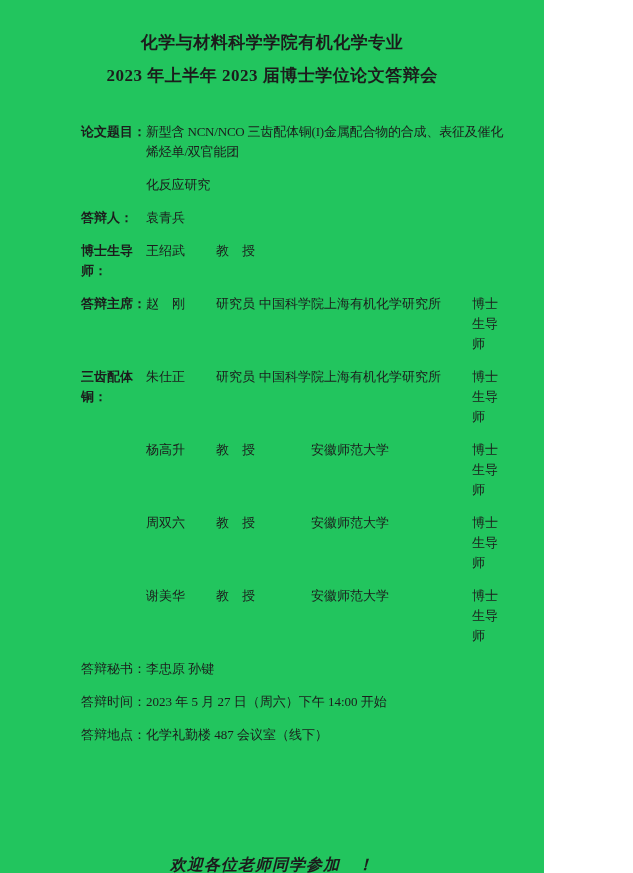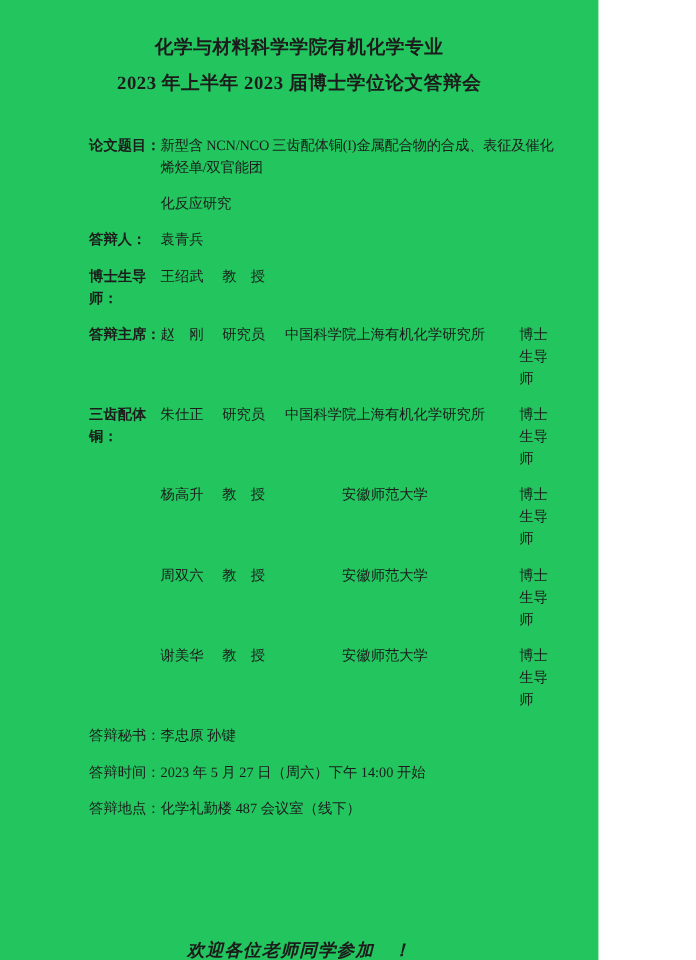--- a/index.html
+++ b/index.html
@@ -40,21 +40,21 @@
     margin-bottom: 13px;
     white-space: nowrap;
   }
   .row span { white-space: pre-wrap; }
   .lbl {
     width: 65px;
     flex: none;
   }
   .bold { font-weight: bold; }
   .col-name { width: 56px; flex: none; }
-  .col-title { width: 53px; flex: none; }
+  .col-title { width: 53px; flex: none; text-align: right; }
   .col-inst { width: 190px; flex: none; text-align: center; }
   .col-role { margin-left: 27px; }
   .thesis-text { letter-spacing: -0.2px; }
   .welcome {
     margin-top: 108px;
     text-align: center;
     font-weight: bold;
     font-style: italic;
     font-size: 16px;
     line-height: 24px;

